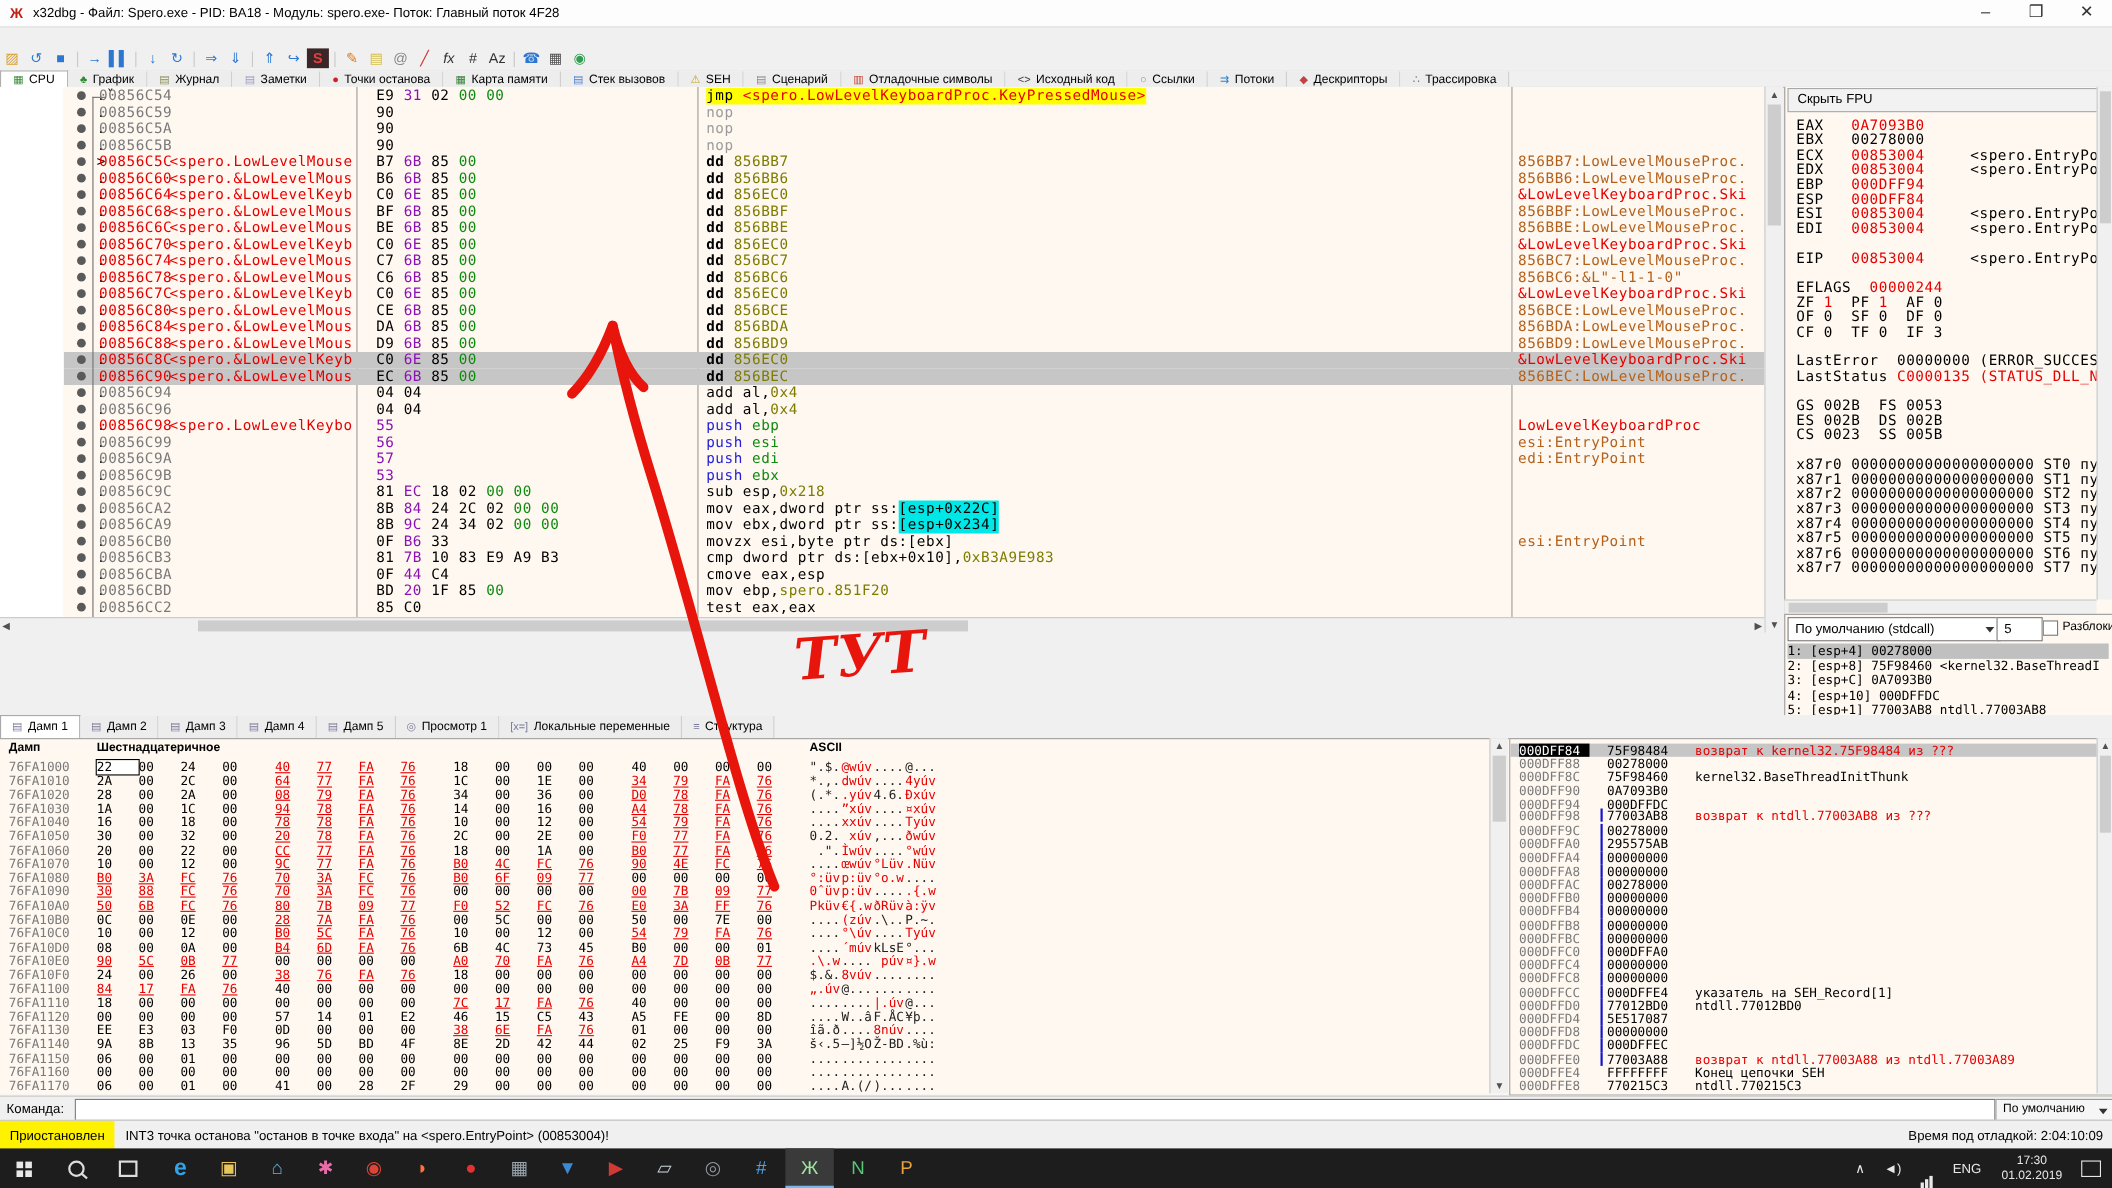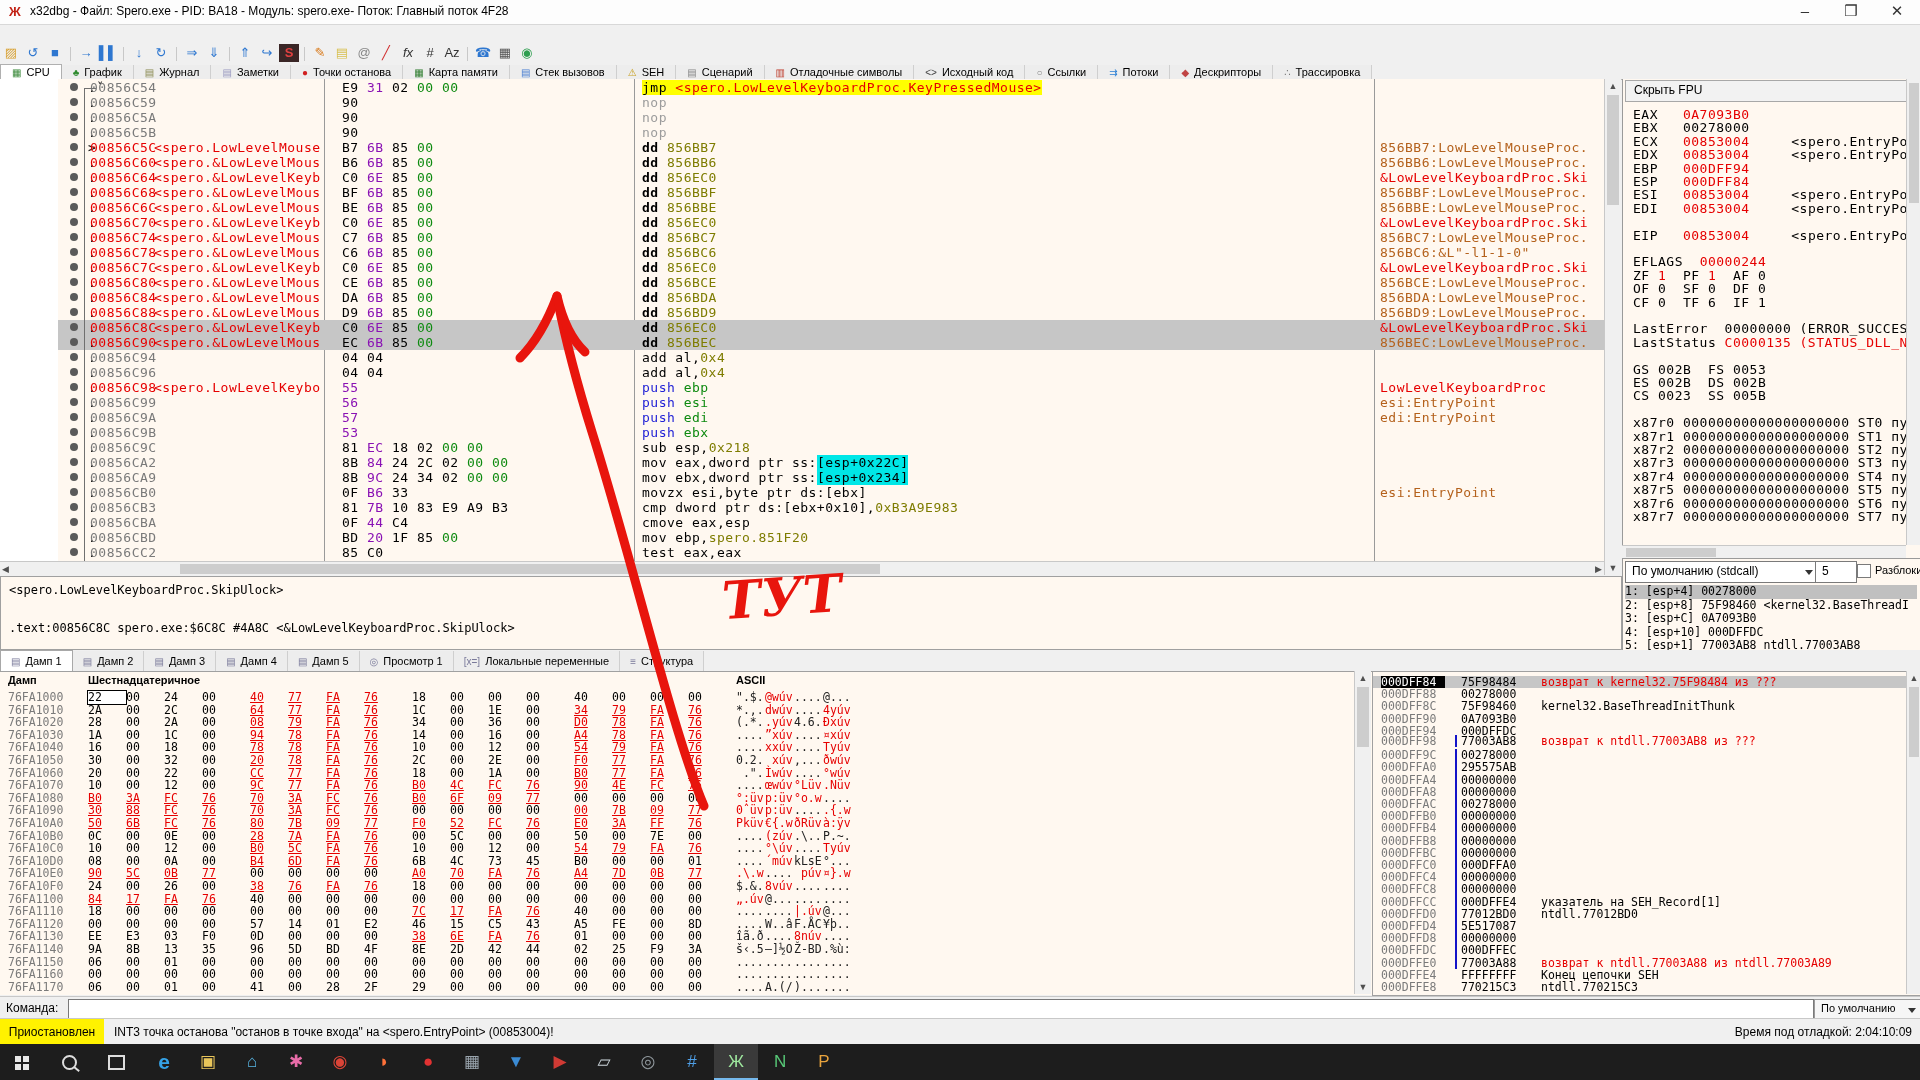--- a/index.html
+++ b/index.html
@@ -191,21 +191,21 @@
       <div class="regline" style="top: 81.6px;"><span class="dseg" style="color: rgb(0, 0, 0);">EBP   </span><span class="dseg" style="color: rgb(230, 0, 0);">000DFF94</span></div>
       <div class="regline" style="top: 95px;"><span class="dseg" style="color: rgb(0, 0, 0);">ESP   </span><span class="dseg" style="color: rgb(230, 0, 0);">000DFF84</span></div>
       <div class="regline" style="top: 108.4px;"><span class="dseg" style="color: rgb(0, 0, 0);">ESI   </span><span class="dseg" style="color: rgb(230, 0, 0);">00853004</span><span class="dseg" style="color: rgb(0, 0, 0);">     &lt;spero.EntryPoin</span></div>
       <div class="regline" style="top: 121.8px;"><span class="dseg" style="color: rgb(0, 0, 0);">EDI   </span><span class="dseg" style="color: rgb(230, 0, 0);">00853004</span><span class="dseg" style="color: rgb(0, 0, 0);">     &lt;spero.EntryPoin</span></div>
       <div class="regline" style="top: 135.2px;"></div>
       <div class="regline" style="top: 148.6px;"><span class="dseg" style="color: rgb(0, 0, 0);">EIP   </span><span class="dseg" style="color: rgb(230, 0, 0);">00853004</span><span class="dseg" style="color: rgb(0, 0, 0);">     &lt;spero.EntryPoin</span></div>
       <div class="regline" style="top: 162px;"></div>
       <div class="regline" style="top: 175.4px;"><span class="dseg" style="color: rgb(0, 0, 0);">EFLAGS  </span><span class="dseg" style="color: rgb(230, 0, 0);">00000244</span></div>
       <div class="regline" style="top: 188.8px;"><span class="dseg" style="color: rgb(0, 0, 0);">ZF </span><span class="dseg" style="color: rgb(230, 0, 0);">1</span><span class="dseg" style="color: rgb(0, 0, 0);">  PF </span><span class="dseg" style="color: rgb(230, 0, 0);">1</span><span class="dseg" style="color: rgb(0, 0, 0);">  AF 0</span></div>
       <div class="regline" style="top: 202.2px;"><span class="dseg" style="color: rgb(0, 0, 0);">OF 0  SF 0  DF 0</span></div>
-      <div class="regline" style="top: 215.6px;"><span class="dseg" style="color: rgb(0, 0, 0);">CF 0  TF 6  IF 1</span></div>
+      <div class="regline" style="top: 215.6px;"><span class="dseg" style="color: rgb(0, 0, 0);">CF 0  TF 0  IF 3</span></div>
       <div class="regline" style="top: 229px;"></div>
       <div class="regline" style="top: 242.4px;"><span class="dseg" style="color: rgb(0, 0, 0);">LastError  00000000 (ERROR_SUCCESS)</span></div>
       <div class="regline" style="top: 255.8px;"><span class="dseg" style="color: rgb(0, 0, 0);">LastStatus </span><span class="dseg" style="color: rgb(230, 0, 0);">C0000135 (STATUS_DLL_NOT</span></div>
       <div class="regline" style="top: 269.2px;"></div>
       <div class="regline" style="top: 282.6px;"><span class="dseg" style="color: rgb(0, 0, 0);">GS 002B  FS 0053</span></div>
       <div class="regline" style="top: 296px;"><span class="dseg" style="color: rgb(0, 0, 0);">ES 002B  DS 002B</span></div>
       <div class="regline" style="top: 309.4px;"><span class="dseg" style="color: rgb(0, 0, 0);">CS 0023  SS 005B</span></div>
       <div class="regline" style="top: 322.8px;"></div>
       <div class="regline" style="top: 336.2px;"><span class="dseg" style="color: rgb(0, 0, 0);">x87r0 00000000000000000000 ST0 пуст</span></div>
       <div class="regline" style="top: 349.6px;"><span class="dseg" style="color: rgb(0, 0, 0);">x87r1 00000000000000000000 ST1 пуст</span></div>
@@ -235,24 +235,20 @@
     <div id="cc-check-label" class="abs">Разблоки</div>
     <div id="args-rows">
         <div class="argrow" style="top: 26px; background: rgb(192, 192, 192);">1: [esp+4] 00278000</div>
         <div class="argrow" style="top: 39.5px;">2: [esp+8] 75F98460 &lt;kernel32.BaseThreadI</div>
         <div class="argrow" style="top: 53px;">3: [esp+C] 0A7093B0</div>
         <div class="argrow" style="top: 66.5px;">4: [esp+10] 000DFFDC</div>
         <div class="argrow" style="top: 80px;">5: [esp+1] 77003AB8 ntdll.77003AB8</div>
       </div>
   </div>
 
-  <div id="dis-info" class="abs">
-    <div class="infoline" style="top:6px;">&lt;spero.LowLevelKeyboardProc.SkipUlock&gt;</div>
-    <div class="infoline" style="top:44px;">.text:00856C8C spero.exe:$6C8C #4A8C &lt;&amp;LowLevelKeyboardProc.SkipUlock&gt;</div>
-  </div>
 
   <div id="dumptabs" class="abs"><span class="dtab active"><span class="tglyph" style="color: rgb(122, 122, 154);">▤</span><span>Дамп 1</span></span><span class="dtab"><span class="tglyph" style="color: rgb(122, 122, 154);">▤</span><span>Дамп 2</span></span><span class="dtab"><span class="tglyph" style="color: rgb(122, 122, 154);">▤</span><span>Дамп 3</span></span><span class="dtab"><span class="tglyph" style="color: rgb(122, 122, 154);">▤</span><span>Дамп 4</span></span><span class="dtab"><span class="tglyph" style="color: rgb(122, 122, 154);">▤</span><span>Дамп 5</span></span><span class="dtab"><span class="tglyph" style="color: rgb(122, 122, 154);">◎</span><span>Просмотр 1</span></span><span class="dtab"><span class="tglyph" style="color: rgb(122, 122, 154);">[x=]</span><span>Локальные переменные</span></span><span class="dtab"><span class="tglyph" style="color: rgb(122, 122, 154);">≡</span><span>Структура</span></span></div>
 
   <div id="dumppane" class="abs">
     <div class="dump-head" style="left:8px;">Дамп</div>
     <div class="dump-head" style="left:88px;">Шестнадцатеричное</div>
     <div class="dump-head" style="left:736px;">ASCII</div>
   <div class="dumprow" style="top: 19px;"><span class="dseg2" style="position: absolute; left: 8px; color: rgb(122, 122, 122);">76FA1000</span><span class="dseg2 byte-cell sel-byte" style="left: 88px;">22</span><span class="dseg2 byte-cell" style="left: 126px;">00</span><span class="dseg2 byte-cell" style="left: 164px;">24</span><span class="dseg2 byte-cell" style="left: 202px;">00</span><span class="dseg2 byte-cell red-b" style="left: 250px;">40</span><span class="dseg2 byte-cell red-b" style="left: 288px;">77</span><span class="dseg2 byte-cell red-b" style="left: 326px;">FA</span><span class="dseg2 byte-cell red-b" style="left: 364px;">76</span><span class="dseg2 byte-cell" style="left: 412px;">18</span><span class="dseg2 byte-cell" style="left: 450px;">00</span><span class="dseg2 byte-cell" style="left: 488px;">00</span><span class="dseg2 byte-cell" style="left: 526px;">00</span><span class="dseg2 byte-cell" style="left: 574px;">40</span><span class="dseg2 byte-cell" style="left: 612px;">00</span><span class="dseg2 byte-cell" style="left: 650px;">00</span><span class="dseg2 byte-cell" style="left: 688px;">00</span><span class="dseg2" style="position: absolute; left: 736px; color: rgb(32, 32, 32);">".$.</span><span class="dseg2" style="position: absolute; left: 765px; color: rgb(230, 0, 0);">@wúv</span><span class="dseg2" style="position: absolute; left: 794px; color: rgb(32, 32, 32);">....</span><span class="dseg2" style="position: absolute; left: 823px; color: rgb(32, 32, 32);">@...</span></div>
       <div class="dumprow" style="top: 31.6px;"><span class="dseg2" style="position: absolute; left: 8px; color: rgb(122, 122, 122);">76FA1010</span><span class="dseg2 byte-cell" style="left: 88px;">2A</span><span class="dseg2 byte-cell" style="left: 126px;">00</span><span class="dseg2 byte-cell" style="left: 164px;">2C</span><span class="dseg2 byte-cell" style="left: 202px;">00</span><span class="dseg2 byte-cell red-b" style="left: 250px;">64</span><span class="dseg2 byte-cell red-b" style="left: 288px;">77</span><span class="dseg2 byte-cell red-b" style="left: 326px;">FA</span><span class="dseg2 byte-cell red-b" style="left: 364px;">76</span><span class="dseg2 byte-cell" style="left: 412px;">1C</span><span class="dseg2 byte-cell" style="left: 450px;">00</span><span class="dseg2 byte-cell" style="left: 488px;">1E</span><span class="dseg2 byte-cell" style="left: 526px;">00</span><span class="dseg2 byte-cell red-b" style="left: 574px;">34</span><span class="dseg2 byte-cell red-b" style="left: 612px;">79</span><span class="dseg2 byte-cell red-b" style="left: 650px;">FA</span><span class="dseg2 byte-cell red-b" style="left: 688px;">76</span><span class="dseg2" style="position: absolute; left: 736px; color: rgb(32, 32, 32);">*.,.</span><span class="dseg2" style="position: absolute; left: 765px; color: rgb(230, 0, 0);">dwúv</span><span class="dseg2" style="position: absolute; left: 794px; color: rgb(32, 32, 32);">....</span><span class="dseg2" style="position: absolute; left: 823px; color: rgb(230, 0, 0);">4yúv</span></div>
       <div class="dumprow" style="top: 44.2px;"><span class="dseg2" style="position: absolute; left: 8px; color: rgb(122, 122, 122);">76FA1020</span><span class="dseg2 byte-cell" style="left: 88px;">28</span><span class="dseg2 byte-cell" style="left: 126px;">00</span><span class="dseg2 byte-cell" style="left: 164px;">2A</span><span class="dseg2 byte-cell" style="left: 202px;">00</span><span class="dseg2 byte-cell red-b" style="left: 250px;">08</span><span class="dseg2 byte-cell red-b" style="left: 288px;">79</span><span class="dseg2 byte-cell red-b" style="left: 326px;">FA</span><span class="dseg2 byte-cell red-b" style="left: 364px;">76</span><span class="dseg2 byte-cell" style="left: 412px;">34</span><span class="dseg2 byte-cell" style="left: 450px;">00</span><span class="dseg2 byte-cell" style="left: 488px;">36</span><span class="dseg2 byte-cell" style="left: 526px;">00</span><span class="dseg2 byte-cell red-b" style="left: 574px;">D0</span><span class="dseg2 byte-cell red-b" style="left: 612px;">78</span><span class="dseg2 byte-cell red-b" style="left: 650px;">FA</span><span class="dseg2 byte-cell red-b" style="left: 688px;">76</span><span class="dseg2" style="position: absolute; left: 736px; color: rgb(32, 32, 32);">(.*.</span><span class="dseg2" style="position: absolute; left: 765px; color: rgb(230, 0, 0);">.yúv</span><span class="dseg2" style="position: absolute; left: 794px; color: rgb(32, 32, 32);">4.6.</span><span class="dseg2" style="position: absolute; left: 823px; color: rgb(230, 0, 0);">Ðxúv</span></div>
@@ -343,20 +339,31 @@
     </span>
     <span class="tb-item">
       <span style="display:inline-block;width:11px;height:11px;border:2px solid #DDD;border-radius:50%;vertical-align:middle;position:relative;">
         <span style="position:absolute;right:-5px;bottom:-2px;width:7px;height:2px;background:#DDD;transform:rotate(40deg);"></span>
       </span>
     </span>
     <span class="tb-item">
       <span style="display:inline-block;width:13px;height:11px;border:2px solid #DDD;vertical-align:middle;"></span>
     </span>
     <span id="tb-apps"><span class="tb-item"><span class="tb-glyph" style="color: rgb(53, 163, 232); font-weight: bold; font-size: 21px;">e</span></span><span class="tb-item"><span class="tb-glyph" style="color: rgb(232, 197, 90);">▣</span></span><span class="tb-item"><span class="tb-glyph" style="color: rgb(88, 183, 230);">⌂</span></span><span class="tb-item"><span class="tb-glyph" style="color: rgb(232, 108, 168);">✱</span></span><span class="tb-item"><span class="tb-glyph" style="color: rgb(219, 68, 55);">◉</span></span><span class="tb-item"><span class="tb-glyph" style="color: rgb(255, 113, 57);">◗</span></span><span class="tb-item"><span class="tb-glyph" style="color: rgb(226, 50, 50);">●</span></span><span class="tb-item"><span class="tb-glyph" style="color: rgb(154, 165, 174);">▦</span></span><span class="tb-item"><span class="tb-glyph" style="color: rgb(59, 139, 212);">▼</span></span><span class="tb-item"><span class="tb-glyph" style="color: rgb(208, 58, 52);">▶</span></span><span class="tb-item"><span class="tb-glyph" style="color: rgb(201, 210, 216);">▱</span></span><span class="tb-item"><span class="tb-glyph" style="color: rgb(143, 151, 156);">◎</span></span><span class="tb-item"><span class="tb-glyph" style="color: rgb(79, 160, 232);">#</span></span><span class="tb-item tb-active"><span class="tb-glyph" style="color: rgb(159, 232, 159);">Ж</span></span><span class="tb-item"><span class="tb-glyph" style="color: rgb(88, 200, 120);">N</span></span><span class="tb-item"><span class="tb-glyph" style="color: rgb(232, 163, 61);">P</span></span></span>
+    <span id="tray">
+      <span class="tray-item">∧</span>
+      <span class="tray-item">◄)</span>
+      <span class="tray-item"><span class="netbar" style="height:5px;"></span><span class="netbar" style="height:8px;"></span><span class="netbar" style="height:11px;"></span></span>
+      <span class="tray-item">ENG</span>
+      <span id="clock">
+        <span>17:30</span><br>
+        <span>01.02.2019</span>
+      </span>
+      <span id="notif-icon"></span>
+    </span>
   </div>
 
   <svg id="annot" class="abs" viewBox="0 0 1920 1080">
     <path d="M704 806 C 672 730, 634 566, 592 432 C 574 374, 564 332, 558 302" stroke="#E8150D" stroke-width="9" fill="none" stroke-linecap="round"></path>
     <path d="M557 296 C 548 320, 536 342, 520 358" stroke="#E8150D" stroke-width="9" fill="none" stroke-linecap="round"></path>
     <path d="M557 296 C 563 322, 572 340, 585 352" stroke="#E8150D" stroke-width="9" fill="none" stroke-linecap="round"></path>
   </svg>
   <div id="annot-text">ТУТ</div>
 
 </div>

